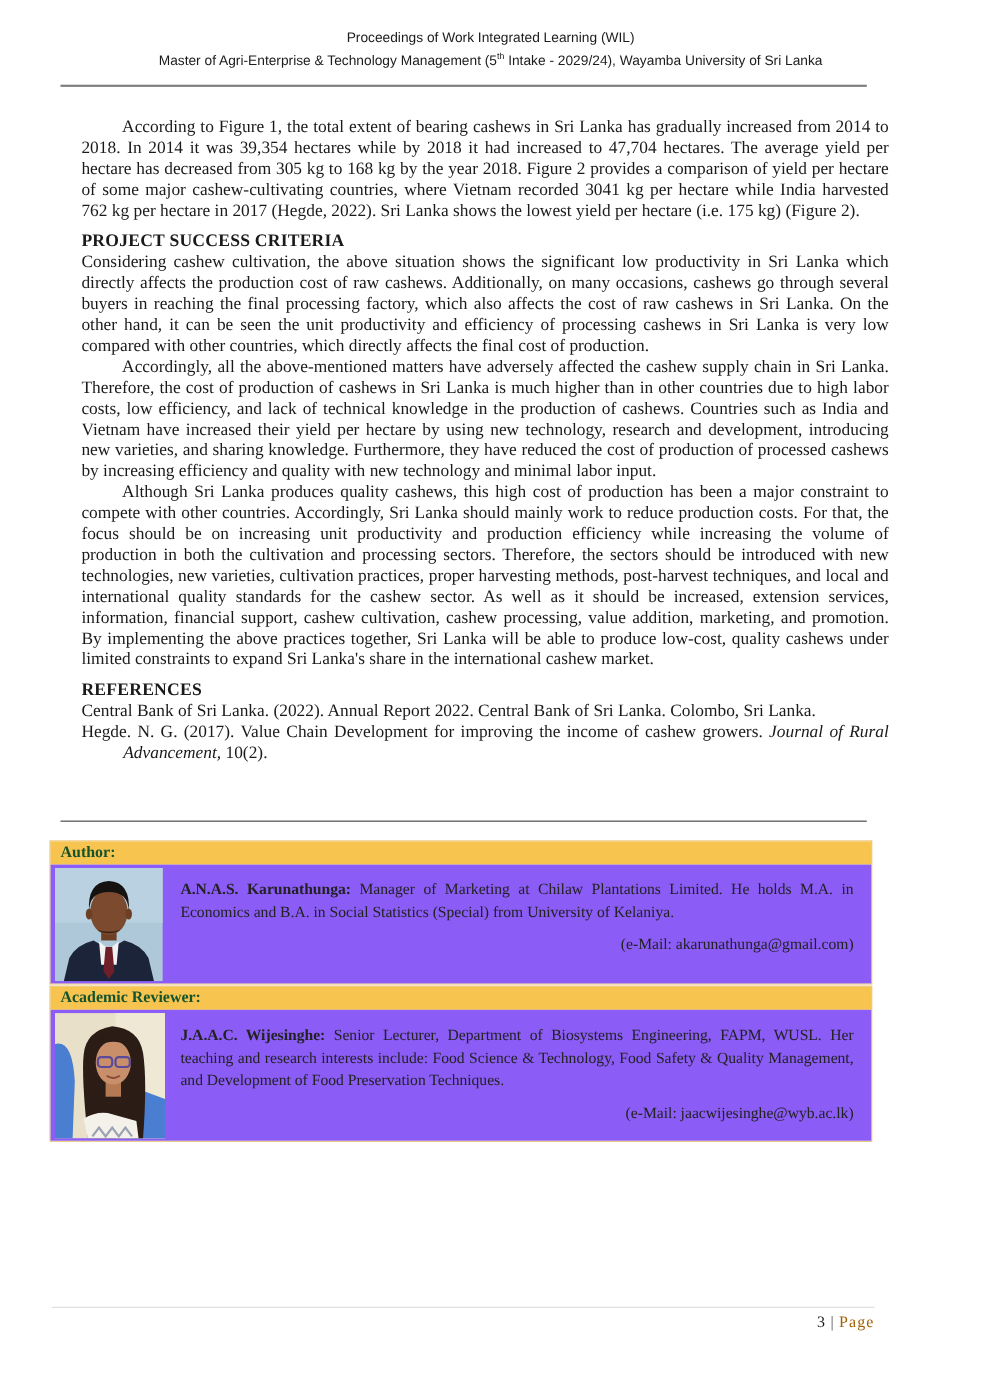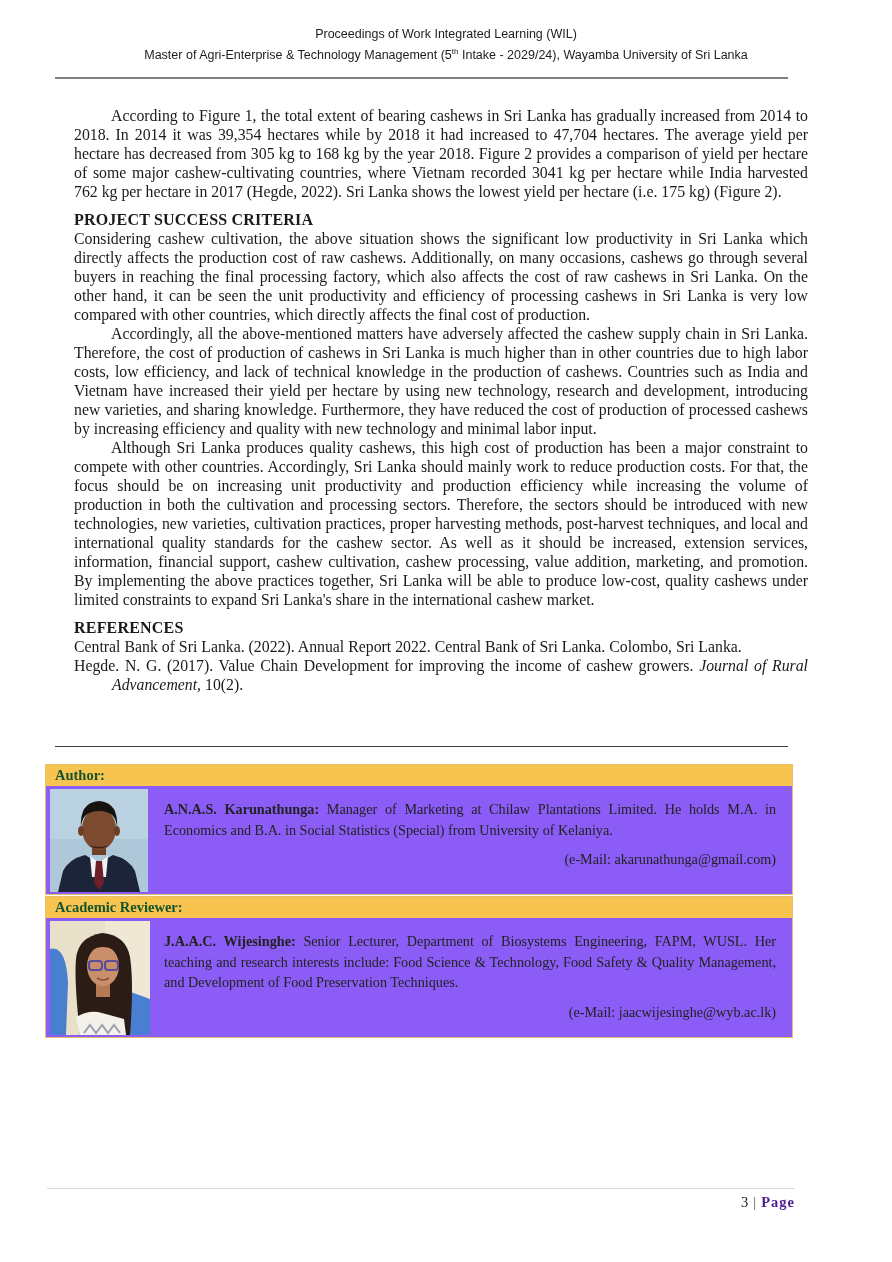--- a/index.html
+++ b/index.html
@@ -96,21 +96,21 @@
     left:47px;top:1188px;
     width:748px;
     border-top:1px solid #dcdcdc;
     text-align:right;
     padding-top:5px;
     font-size:14.5px;
     font-family:"Liberation Serif", serif;
   }
   .footer .num{color:#1a1a1a;}
   .footer .sep{color:#555;padding:0 5px;}
-  .footer .lbl{color:#4c1d95;letter-spacing:1px;font-weight:bold;}
+  .footer .lbl{color:#a16207;letter-spacing:1px;}
 </style>
 </head>
 <body>
 
 <div class="page">
 
   <div class="header">
     <div>Proceedings of Work Integrated Learning (WIL)</div>
     <div><span>Master of Agri-Enterprise &amp; Technology Management (5</span><sup>th</sup><span> Intake - 2029/24), Wayamba University of Sri Lanka</span></div>
   </div>

